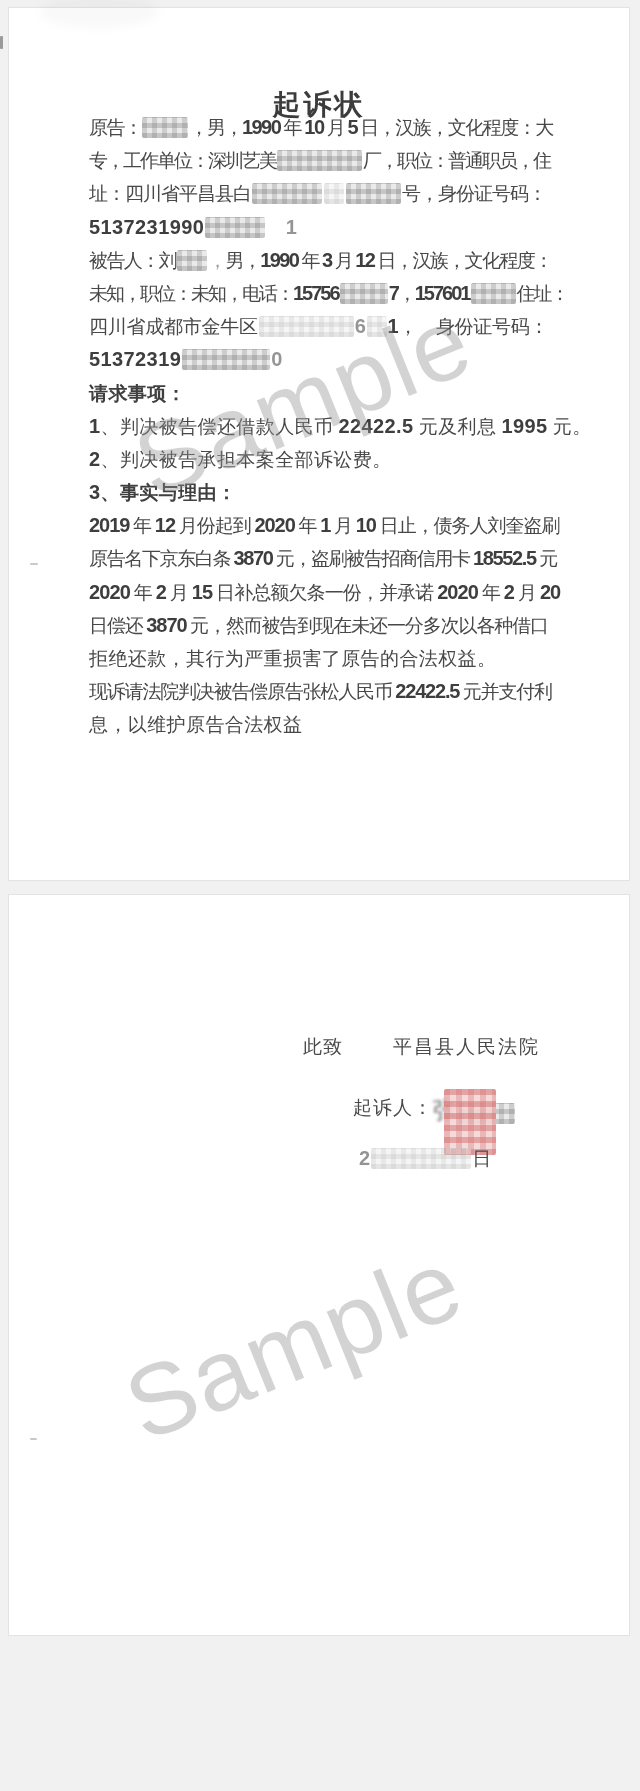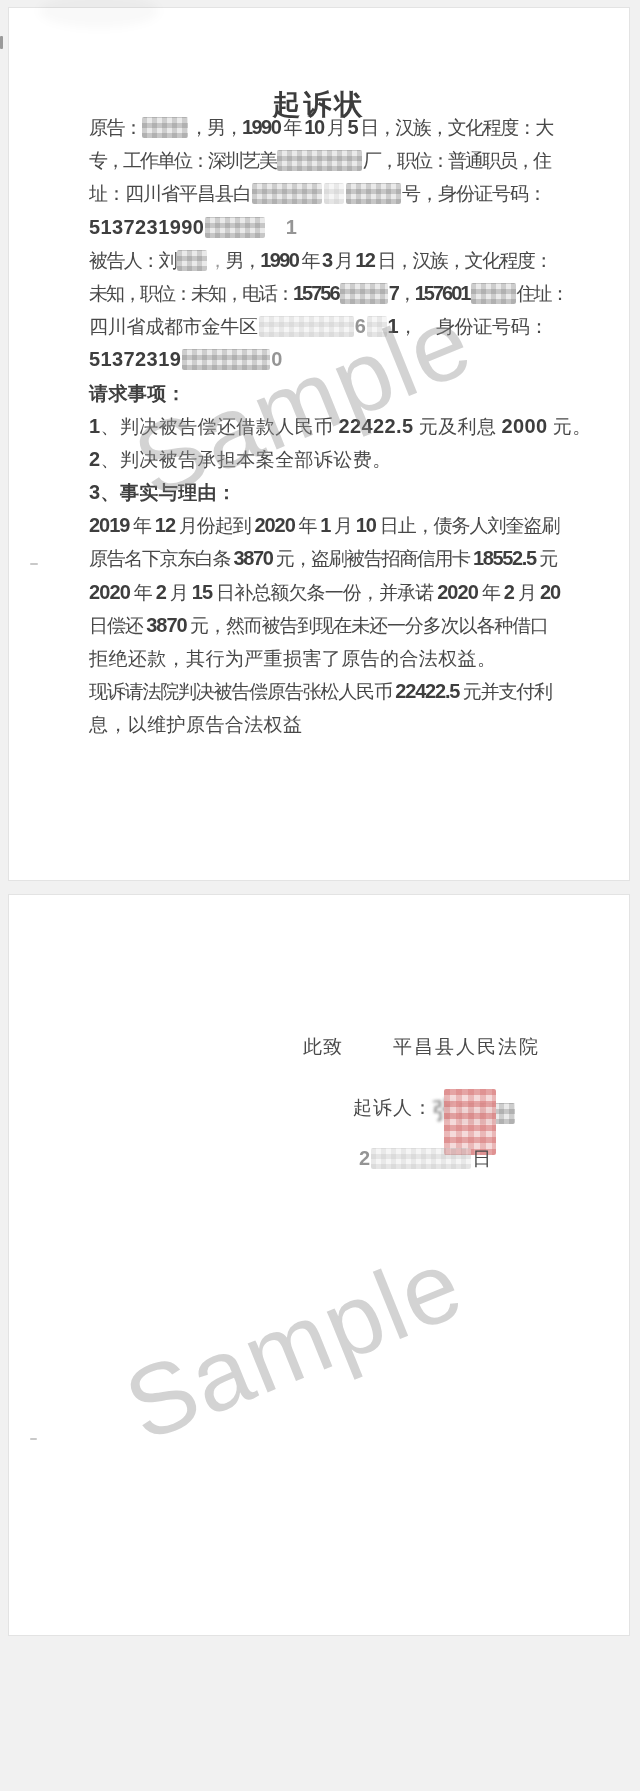--- a/index.html
+++ b/index.html
@@ -75,21 +75,21 @@
   <div class="textblock" id="p1-lines">
       <div class="line just" style="letter-spacing: -1.51613px;"><span class="">原告：</span><span class="mosaic" style="width: 46px;"></span><span class="">，男，</span><span class="num">1990</span><span class=""> 年 </span><span class="num">10</span><span class=""> 月 </span><span class="num">5</span><span class=""> 日，汉族，文化程度：大</span></div>
       <div class="line just" style="letter-spacing: -2px;"><span class="">专，工作单位：深圳艺美</span><span class="mosaic" style="width: 85px;"></span><span class="">厂，职位：普通职员，住</span></div>
       <div class="line just" style="letter-spacing: -1px;"><span class="">址：四川省平昌县白</span><span class="mosaic" style="width: 70px;"></span><span class="mosaic light" style="width: 20px;"></span><span class="mosaic" style="width: 55px;"></span><span class="">号，身份证号码：</span></div>
       <div class="line"><span class="num">5137231990</span><span class="mosaic" style="width: 60px;"></span><span class="">　</span><span class="num faint">1</span></div>
       <div class="line just" style="letter-spacing: -1.59375px;"><span class="">被告人：刘</span><span class="mosaic" style="width: 30px;"></span><span class=" faint">，</span><span class="">男，</span><span class="num">1990</span><span class=""> 年 </span><span class="num">3</span><span class=""> 月 </span><span class="num">12</span><span class=""> 日，汉族，文化程度：</span></div>
       <div class="line just" style="letter-spacing: -2px;"><span class="">未知，职位：未知，电话：</span><span class="num">15756</span><span class="mosaic" style="width: 48px;"></span><span class="num">7</span><span class="">，</span><span class="num">157601</span><span class="mosaic" style="width: 45px;"></span><span class="">住址：</span></div>
       <div class="line just" style="letter-spacing: -0.263158px;"><span class="">四川省成都市金牛区</span><span class="mosaic light" style="width: 95px;"></span><span class="num faint">6</span><span class="mosaic light" style="width: 20px;"></span><span class="num">1</span><span class="">，　</span><span class="">身份证号码：</span></div>
       <div class="line"><span class="num">51372319</span><span class="mosaic" style="width: 88px;"></span><span class="num faint">0</span></div>
       <div class="line bold"><span class="">请求事项：</span></div>
-      <div class="line"><span class="num">1</span><span class="">、判决被告偿还借款人民币 </span><span class="num">22422.5</span><span class=""> 元及利息 </span><span class="num">2000</span><span class=""> 元。</span></div>
+      <div class="line"><span class="num">1</span><span class="">、判决被告偿还借款人民币 </span><span class="num">22422.5</span><span class=""> 元及利息 </span><span class="num">1995</span><span class=""> 元。</span></div>
       <div class="line"><span class="num">2</span><span class="">、判决被告承担本案全部诉讼费。</span></div>
       <div class="line bold"><span class="num">3</span><span class="">、事实与理由：</span></div>
       <div class="line just" style="letter-spacing: -1.02564px;"><span class="num">2019</span><span class=""> 年 </span><span class="num">12</span><span class=""> 月份起到 </span><span class="num">2020</span><span class=""> 年 </span><span class="num">1</span><span class=""> 月 </span><span class="num">10</span><span class=""> 日止，债务人刘奎盗刷</span></div>
       <div class="line just" style="letter-spacing: -1.37143px;"><span class="">原告名下京东白条 </span><span class="num">3870</span><span class=""> 元，盗刷被告招商信用卡 </span><span class="num">18552.5</span><span class=""> 元</span></div>
       <div class="line just" style="letter-spacing: -0.9px;"><span class="num">2020</span><span class=""> 年 </span><span class="num">2</span><span class=""> 月 </span><span class="num">15</span><span class=""> 日补总额欠条一份，并承诺 </span><span class="num">2020</span><span class=""> 年 </span><span class="num">2</span><span class=""> 月 </span><span class="num">20</span></div>
       <div class="line just" style="letter-spacing: -1.10345px;"><span class="">日偿还 </span><span class="num">3870</span><span class=""> 元，然而被告到现在未还一分多次以各种借口</span></div>
       <div class="line"><span class="">拒绝还款，其行为严重损害了原告的合法权益。</span></div>
       <div class="line just" style="letter-spacing: -1.19355px;"><span class="">现诉请法院判决被告偿原告张松人民币 </span><span class="num">22422.5</span><span class=""> 元并支付利</span></div>
       <div class="line"><span class="">息，以维护原告合法权益</span></div>
     </div>

